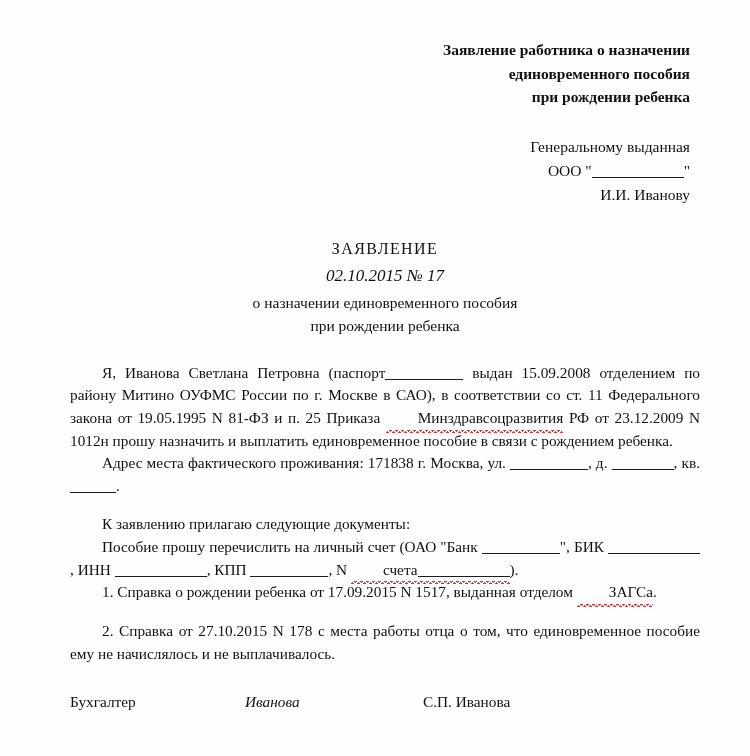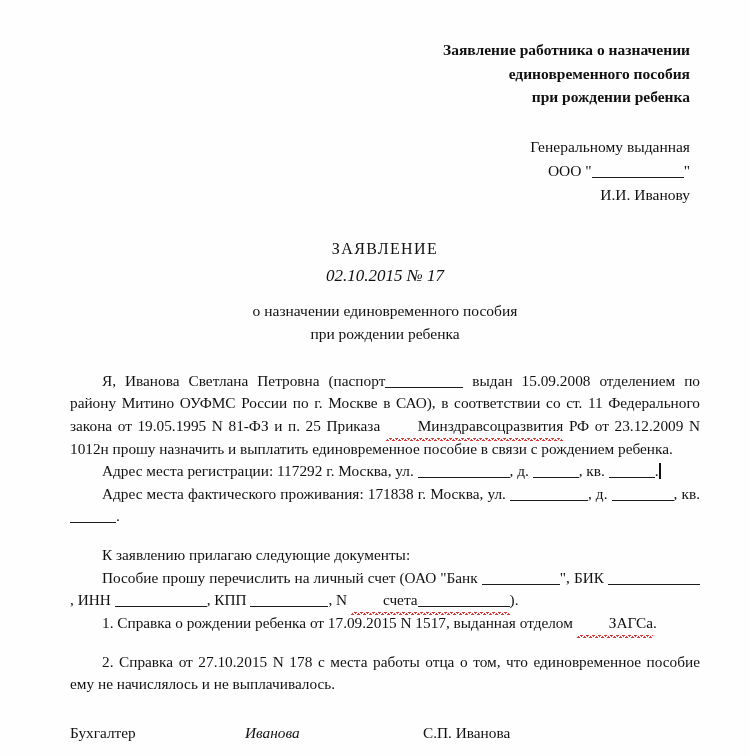--- a/index.html
+++ b/index.html
@@ -53,21 +53,21 @@
   }
   .t-main{
     letter-spacing:1.4px;
     font-size:16px;
   }
   .t-date{
     font-style:italic;
     font-size:17px;
     margin-top:2px;
   }
-  .t-sub{margin-top:11px;font-family:Liberation Serif, serif;}
+  .t-sub{margin-top:3px;font-family:Liberation Serif, serif;}
   .t-sub .l{display:block;}
 
   
   .body{
     margin-top:24px;
     font-size:15.3px;
     line-height:1.48;
   }
   p.just{
     margin:0;
@@ -152,21 +152,20 @@
       <div class="t-sub">
         <span class="l">о назначении единовременного пособия</span>
         <span class="l">при рождении ребенка</span>
       </div>
     </div>
 
     <div class="body">
 
       <p class="just"><span>Я, Иванова Светлана Петровна (паспорт</span><span class="blank b-l"></span>&nbsp;<span>выдан 15.09.2008 отделением по району Митино ОУФМС России по г. Москве в САО), в соответствии со ст. 11 Федерального закона от 19.05.1995 N 81-ФЗ и п. 25 Приказа</span> <span class="spell-wrap"><span>Минздравсоцразвития</span></span> <span>РФ от 23.12.2009 N 1012н прошу назначить и выплатить единовременное пособие в связи с рождением ребенка.</span></p>
 
-      <p class="para"><span>Адрес места регистрации: 117292 г. Москва, ул.</span> <span class="blank b-xl"></span><span>, д.</span> <span class="blank b-s"></span><span>, кв.</span> <span class="blank b-s"></span><span>.</span><span class="caret"></span></p>
 
       <p class="para"><span>Адрес места фактического проживания: 171838 г. Москва, ул.</span> <span class="blank b-l"></span><span>, д.</span> <span class="blank b-m"></span><span>, кв.</span> <span class="blank b-s"></span><span>.</span></p>
 
       <p class="para" style="margin-top:16px">К заявлению прилагаю следующие документы:</p>
 
       <p class="para"><span>Пособие прошу перечислить на личный счет (ОАО "Банк</span> <span class="blank b-l"></span><span>", БИК</span> <span class="blank b-xl"></span><span>, ИНН</span> <span class="blank b-xl"></span><span>, КПП</span> <span class="blank b-l"></span><span>, N</span> <span class="spell-wrap"><span>счета</span><span class="blank b-xl"></span></span><span>).</span></p>
 
       <p class="para"><span>1. Справка о рождении ребенка от 17.09.2015 N 1517, выданная отделом</span> <span class="spell-wrap"><span>ЗАГСа</span></span><span>.</span></p>
 
       <p class="just" style="margin-top:16px">2. Справка от 27.10.2015 N 178 с места работы отца о том, что единовременное пособие ему не начислялось и не выплачивалось.</p>

